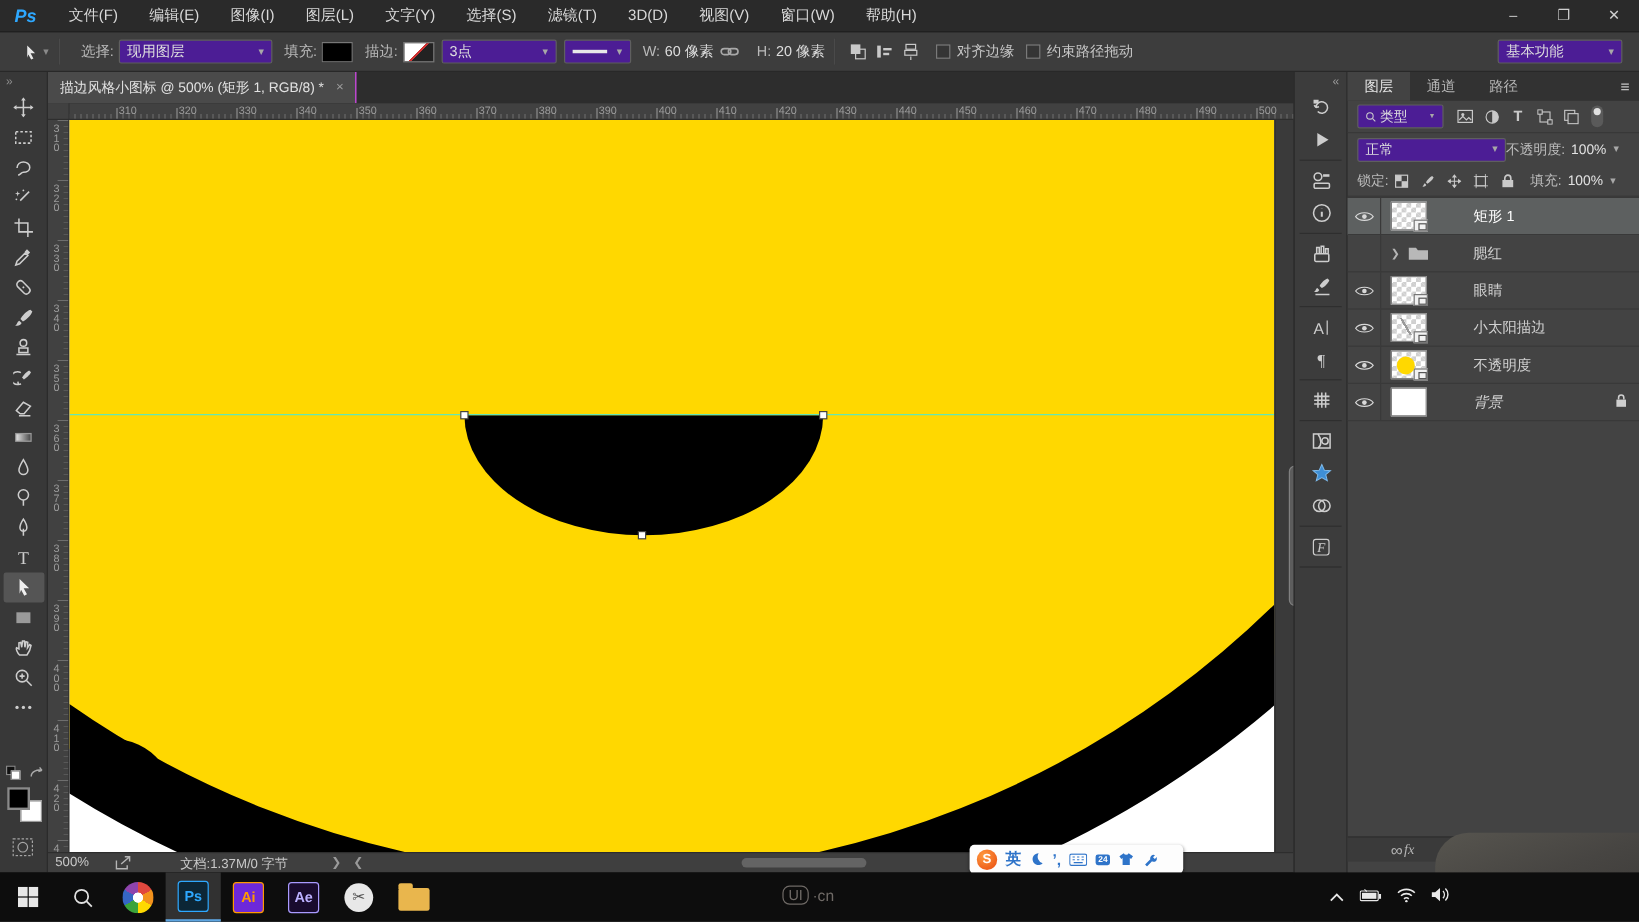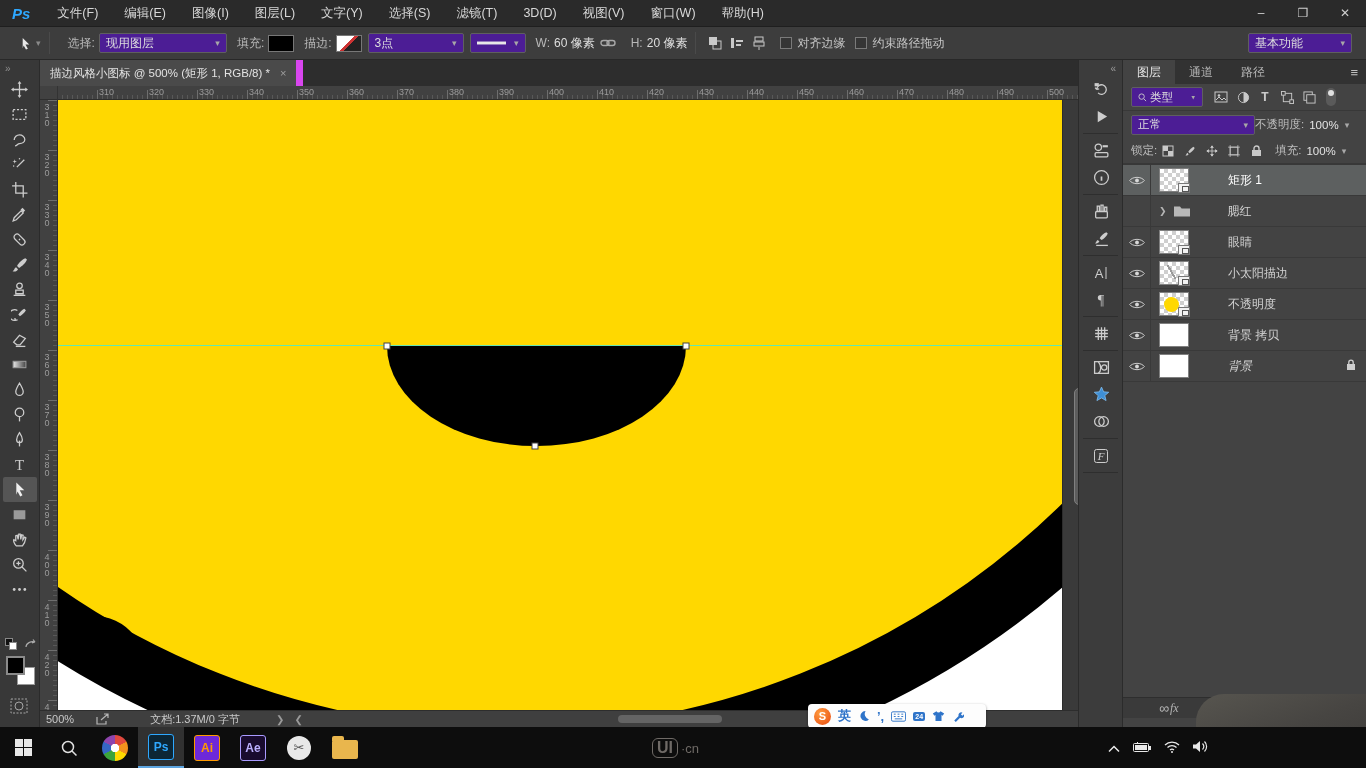--- a/index.html
+++ b/index.html
@@ -22,21 +22,21 @@
     display:flex; align-items:center; padding:0 6px; color:#dedede; }
   .dropdown .caret { margin-left:auto; color:#a8a8a8; font-size:9px; padding-left:8px; }
   .swatch { width:26px; height:17px; border:1px solid #777; background:#000; }
   .swatch.stroke-sw { background:linear-gradient(135deg,#fff 46%,#c33 46% 54%,#222 54%); }
   .ob-sep { width:1px; height:22px; background:#2e2e2e; border-right:1px solid #4a4a4a; margin:0 8px; }
   .checkbox { width:12px; height:12px; border:1px solid #7a7a7a; background:#353535; margin:0 5px 0 10px; }
   .ob-icon { width:22px; height:22px; display:flex; align-items:center; justify-content:center; }
 
   #midstrip { position:absolute; left:0; top:60px; width:1078px; height:26px; background:#2d2d2d; }
   #doc-tab { position:absolute; left:40px; top:0; height:26px; background:#4a4a4a; color:#e2e2e2;
-    font-size:11.5px; display:flex; align-items:center; padding:0 10px; border-right:7px solid #d946ef; }
+    font-size:11.5px; display:flex; align-items:center; padding:0 10px; border-right:1px solid #d946ef; }
   #doc-tab .close { margin-left:10px; color:#9f9f9f; font-size:11px; }
   .strip-arrows { color:#8d8d8d; font-size:11px; position:absolute; left:4px; top:5px; }
 
   
   #leftcol { position:absolute; left:0; top:60px; width:40px; height:667px; background:#383838; border-right:1px solid #2b2b2b; }
   .tool { width:34px; height:25px; margin:0 auto; display:flex; align-items:center; justify-content:center; border-radius:2px; }
   .tool.active { background:#555555; }
   #swatch-area { position:absolute; left:0; top:578px; width:40px; }
   #mini-swatch { position:absolute; left:5px; top:0; width:12px; height:12px; }
   #mini-swatch .b { position:absolute; left:0; top:0; width:8px; height:8px; background:#111; border:1px solid #888; }
@@ -131,21 +131,21 @@
   .tile.ps { background:#0c2636; border:1.5px solid #2ea8ff; color:#2ea8ff; }
   .tile.ai { background:#6d28d9; border:1.5px solid #ff9a00; color:#ff9a00; }
   .tile.ae { background:#190b2e; border:1.5px solid #a99aff; color:#bcb0ff; }
   .wheel { width:26px; height:26px; border-radius:50%;
     background:radial-gradient(circle,#fff 0 4px,transparent 4.5px),
       conic-gradient(#e0483e 0 60deg,#f2921d 0 120deg,#ffd900 0 180deg,#3ba33b 0 240deg,#3566c4 0 300deg,#8e44ad 0 360deg); }
   .foldr { position:relative; width:26px; height:19px; background:#e9b64d; border-radius:2px; margin-top:4px; }
   .foldr::before { content:""; position:absolute; left:0; top:-4px; width:12px; height:5px; background:#e9b64d; border-radius:2px 2px 0 0; }
   .snip { width:24px; height:24px; border-radius:50%; background:#e8e8e8; display:flex; align-items:center; justify-content:center; color:#555; font-size:13px; }
   #watermark { position:absolute; left:652px; top:738px; color:#6f6a66; font-size:13px; display:flex; align-items:center; gap:3px; }
-  #watermark .hex { border:1.5px solid #6f6a66; border-radius:6px; padding:0px 4px; font-weight:bold; font-size:16px; }
+  #watermark .hex { border:1.5px solid #6f6a66; border-radius:6px; padding:0px 4px; font-weight:normal; font-size:12px; }
   #tray { position:absolute; left:1108px; top:727px; height:41px; display:flex; align-items:center; gap:13px; color:#e8e8e8; }
 </style>
 </head>
 <body>
 
 <div id="menubar">
   <span id="ps-logo">Ps</span>
   <div id="menu-items" style="display: flex;">
       <span class="menu-item">文件(F)</span>
       <span class="menu-item">编辑(E)</span>
@@ -691,30 +691,20 @@
         <span class="eye-cell">
           <svg width="18" height="11" viewBox="0 0 18 12">
             <path d="M1 6c3.2-4.6 12.8-4.6 16 0-3.2 4.6-12.8 4.6-16 0z" fill="none" stroke="#d8d8d8"></path>
             <circle cx="9" cy="6" r="2.1" fill="#d8d8d8"></circle>
           </svg>
         </span>
         <span class="thumb yellow-th">
           <span class="badge"></span>
         </span>
         <span class="lname">不透明度</span>
-      </div>
-      <div class="lrow">
-        <span class="eye-cell">
-          <svg width="18" height="11" viewBox="0 0 18 12">
-            <path d="M1 6c3.2-4.6 12.8-4.6 16 0-3.2 4.6-12.8 4.6-16 0z" fill="none" stroke="#d8d8d8"></path>
-            <circle cx="9" cy="6" r="2.1" fill="#d8d8d8"></circle>
-          </svg>
-        </span>
-        <span class="thumb white-th"></span>
-        <span class="lname">背景 拷贝</span>
       </div>
       <div class="lrow">
         <span class="eye-cell">
           <svg width="18" height="11" viewBox="0 0 18 12">
             <path d="M1 6c3.2-4.6 12.8-4.6 16 0-3.2 4.6-12.8 4.6-16 0z" fill="none" stroke="#d8d8d8"></path>
             <circle cx="9" cy="6" r="2.1" fill="#d8d8d8"></circle>
           </svg>
         </span>
         <span class="thumb white-th"></span>
         <span class="lname italic">背景</span>

